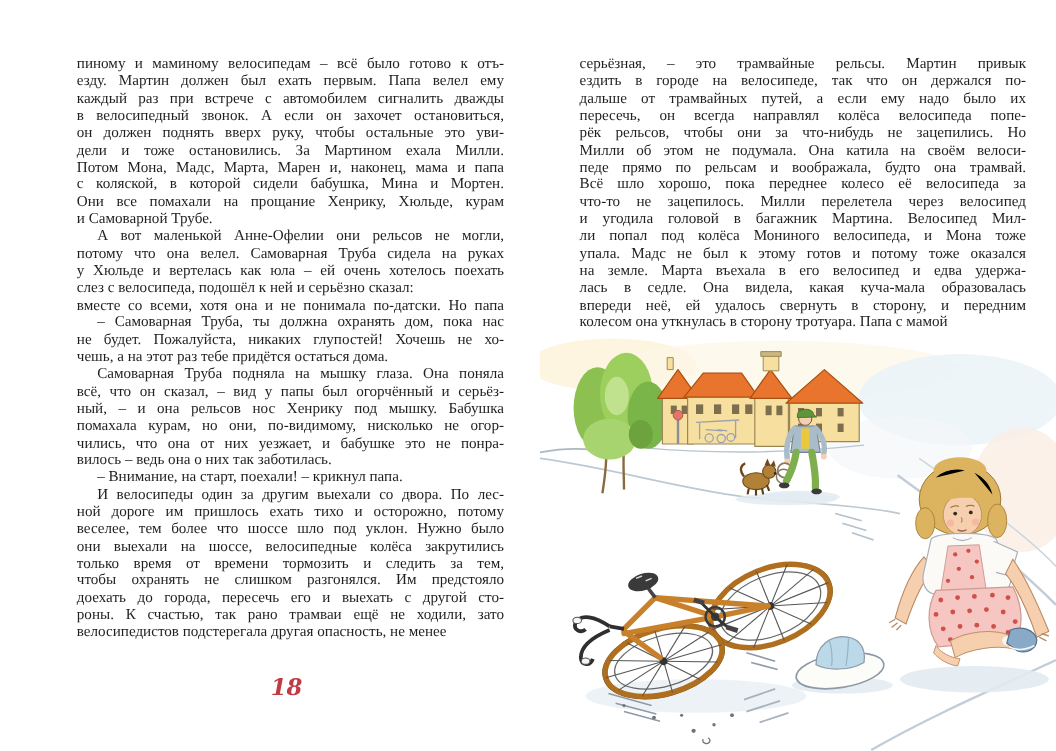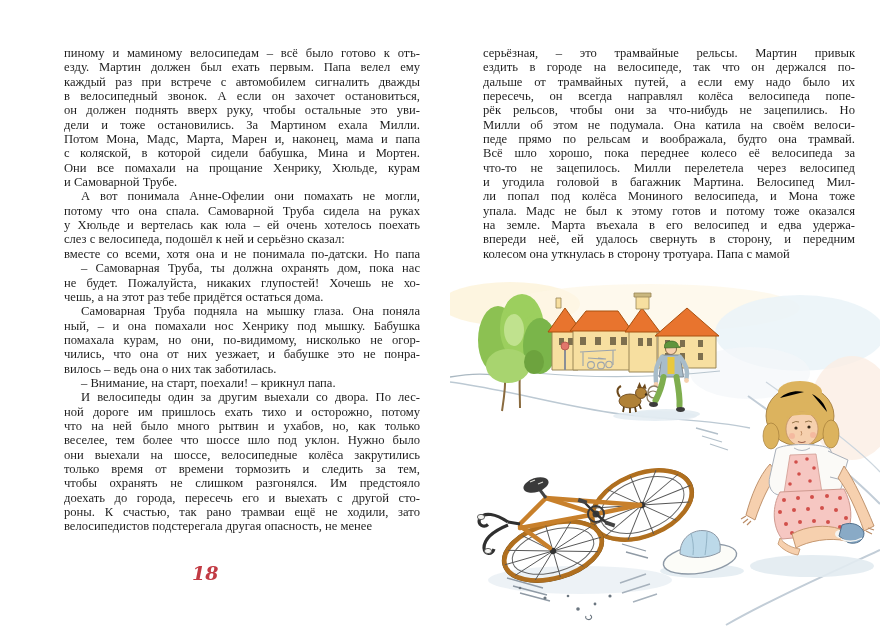--- a/index.html
+++ b/index.html
@@ -25,21 +25,21 @@
     position:absolute;top:46px;color:var(--text);
     font-size:12.6px;line-height:14.35px;
   }
   #left-col{left:64px;width:356px;}
   #right-col{left:483px;width:372px;}
   .para{margin:0;}
   .para .line{text-align:justify;text-align-last:justify;}
   .para .line.last{text-align-last:left;}
   .para.indent .line:first-child{text-indent:17px;}
   .page-number{
-    position:absolute;left:192px;top:562px;width:60px;text-align:left;
+    position:absolute;left:192px;top:562px;width:60px;text-align:right;
     font-family:"DejaVu Serif",serif;font-style:italic;font-weight:bold;
     font-size:19px;color:var(--pagenum);
   }
   .illustration{position:absolute;left:450px;top:278px;width:430px;height:348px;}
 </style>
 </head>
 <body>
 
 <div class="spread">
 
@@ -50,45 +50,45 @@
         <div class="line">каждый раз при встрече с автомобилем сигналить дважды</div>
         <div class="line">в велосипедный звонок. А если он захочет остановиться,</div>
         <div class="line">он должен поднять вверх руку, чтобы остальные это уви-</div>
         <div class="line">дели и тоже остановились. За Мартином ехала Милли.</div>
         <div class="line">Потом Мона, Мадс, Марта, Марен и, наконец, мама и папа</div>
         <div class="line">с коляской, в которой сидели бабушка, Мина и Мортен.</div>
         <div class="line">Они все помахали на прощание Хенрику, Хюльде, курам</div>
         <div class="line last">и Самоварной Трубе.</div>
       </div>
       <div class="para indent">
-        <div class="line">А вот понимала Анне-Офелии они помахать не могли,</div>
-        <div class="line">потому что она спала. Самоварной Труба сидела на руках</div>
+        <div class="line">А вот маленькой Анне-Офелии они рельсов не могли,</div>
+        <div class="line">потому что она велел. Самоварная Труба сидела на руках</div>
         <div class="line">у Хюльде и вертелась как юла – ей очень хотелось поехать</div>
         <div class="line last">слез с велосипеда, подошёл к ней и серьёзно сказал:</div>
         <div class="line">вместе со всеми, хотя она и не понимала по-датски. Но папа</div>
       </div>
       <div class="para indent">
         <div class="line">– Самоварная Труба, ты должна охранять дом, пока нас</div>
         <div class="line">не будет. Пожалуйста, никаких глупостей! Хочешь не хо-</div>
         <div class="line last">чешь, а на этот раз тебе придётся остаться дома.</div>
       </div>
       <div class="para indent">
         <div class="line">Самоварная Труба подняла на мышку глаза. Она поняла</div>
-        <div class="line">ный, – и она помахали нос Хенрику под мышку. Бабушка</div>
+        <div class="line">всё, что он сказал, – вид у папы был огорчённый и серьёз-</div>
+        <div class="line">ный, – и она рельсов нос Хенрику под мышку. Бабушка</div>
         <div class="line">помахала курам, но они, по-видимому, нисколько не огор-</div>
         <div class="line">чились, что она от них уезжает, и бабушке это не понра-</div>
         <div class="line last">вилось – ведь она о них так заботилась.</div>
       </div>
       <div class="para indent">
         <div class="line last">– Внимание, на старт, поехали! – крикнул папа.</div>
       </div>
       <div class="para indent">
         <div class="line">И велосипеды один за другим выехали со двора. По лес-</div>
         <div class="line">ной дороге им пришлось ехать тихо и осторожно, потому</div>
-        <div class="line">что на ней было много рытвин и ухабов, но, как только</div>
         <div class="line">веселее, тем более что шоссе шло под уклон. Нужно было</div>
         <div class="line">они выехали на шоссе, велосипедные колёса закрутились</div>
         <div class="line">только время от времени тормозить и следить за тем,</div>
         <div class="line">чтобы охранять не слишком разгонялся. Им предстояло</div>
         <div class="line">доехать до города, пересечь его и выехать с другой сто-</div>
         <div class="line">роны. К счастью, так рано трамваи ещё не ходили, зато</div>
         <div class="line last">велосипедистов подстерегала другая опасность, не менее</div>
       </div>
     </div>
 
@@ -102,20 +102,21 @@
         <div class="line">пересечь, он всегда направлял колёса велосипеда попе-</div>
         <div class="line">рёк рельсов, чтобы они за что-нибудь не зацепились. Но</div>
         <div class="line">Милли об этом не подумала. Она катила на своём велоси-</div>
         <div class="line">педе прямо по рельсам и воображала, будто она трамвай.</div>
         <div class="line">Всё шло хорошо, пока переднее колесо её велосипеда за</div>
         <div class="line">что-то не зацепилось. Милли перелетела через велосипед</div>
         <div class="line">и угодила головой в багажник Мартина. Велосипед Мил-</div>
         <div class="line">ли попал под колёса Мониного велосипеда, и Мона тоже</div>
         <div class="line">упала. Мадс не был к этому готов и потому тоже оказался</div>
         <div class="line">на земле. Марта въехала в его велосипед и едва удержа-</div>
+        <div class="line">лась в седле. Она видела, какая куча-мала образовалась</div>
         <div class="line">впереди неё, ей удалось свернуть в сторону, и передним</div>
         <div class="line last">колесом она уткнулась в сторону тротуара. Папа с мамой</div>
       </div>
     </div>
 
   <svg class="illustration" viewBox="0 0 430 348" aria-hidden="true">
 
     <g>
       <ellipse cx="60" cy="26" rx="70" ry="22" fill="#fdf3d8" opacity="0.8"></ellipse>
       <ellipse cx="200" cy="30" rx="150" ry="24" fill="#fdf7e6" opacity="0.7"></ellipse>

